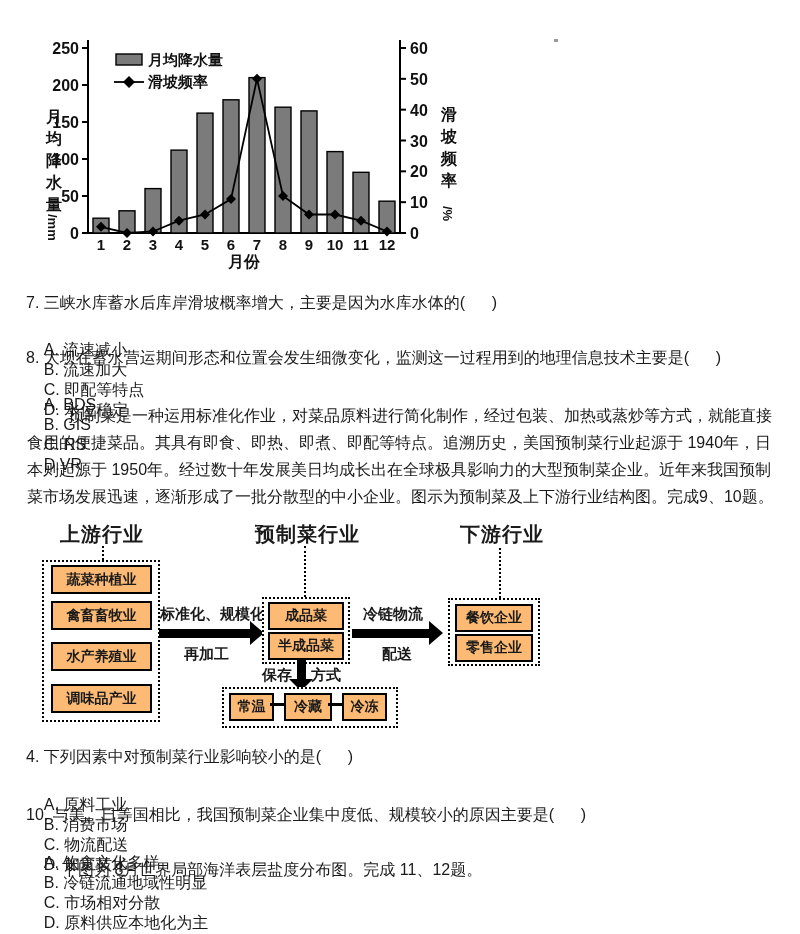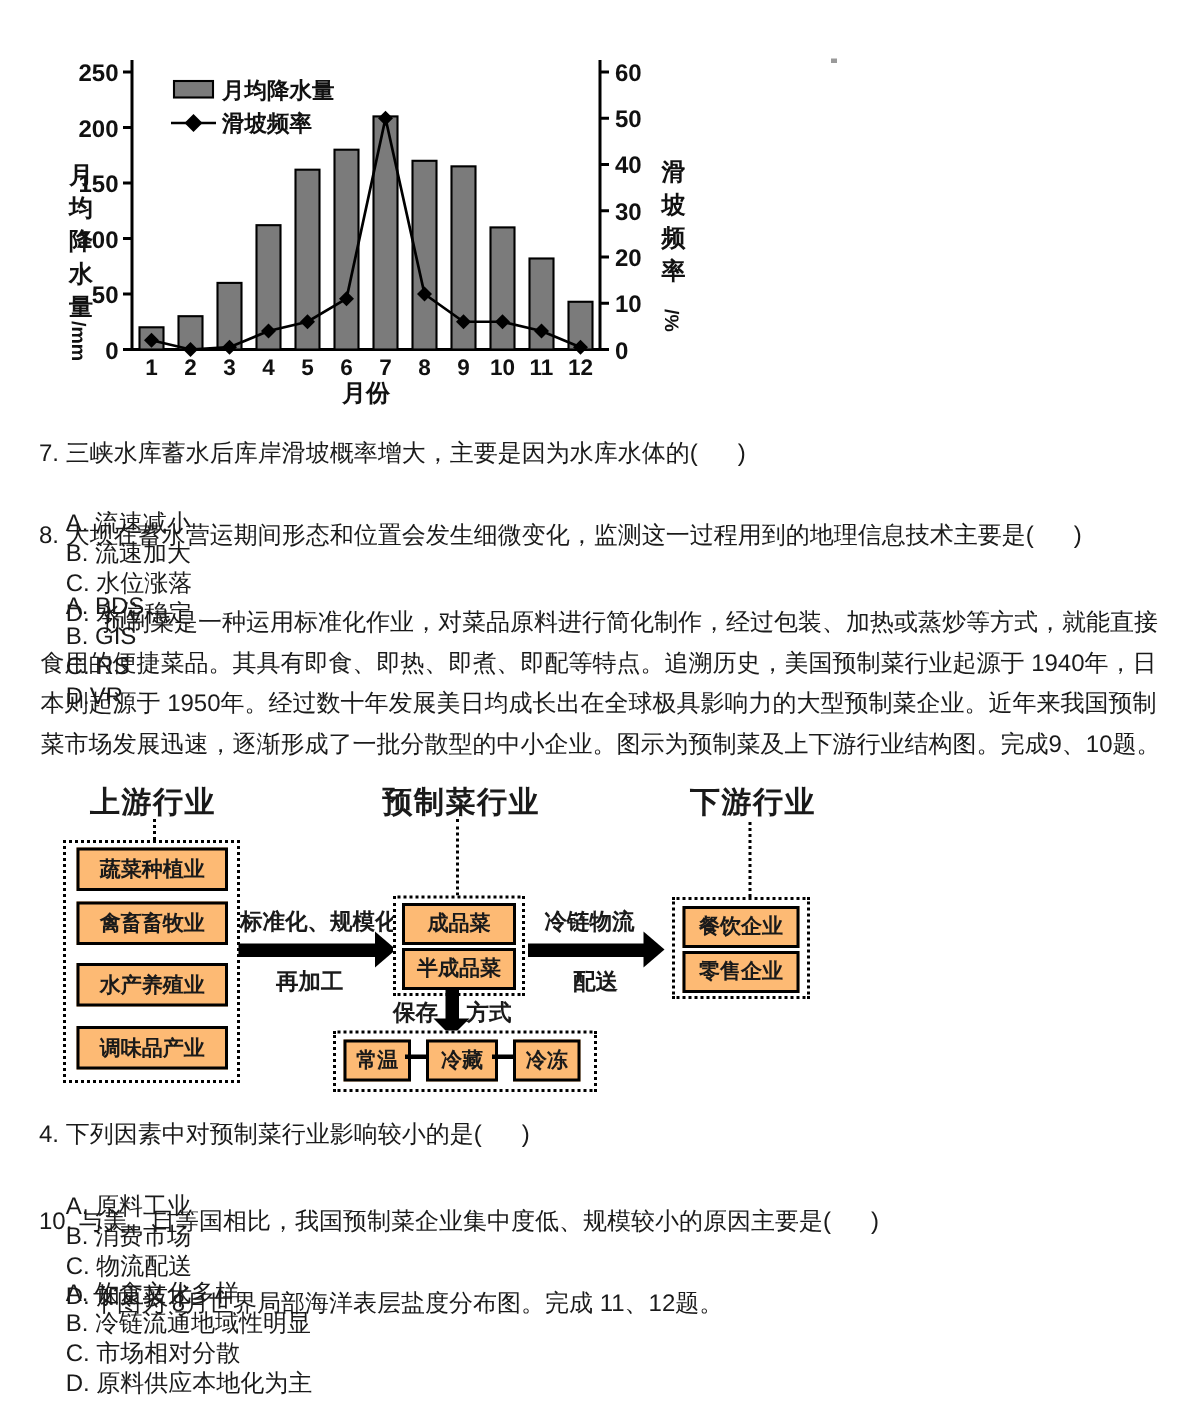--- a/index.html
+++ b/index.html
@@ -122,21 +122,21 @@
         <text transform="translate(403,180) rotate(90)" class="atitle-s">/%</text>
         <text x="204" y="241" text-anchor="middle" class="atitle">月份</text>
       </svg>
   </div>
   <div class="speck"></div>
 
   <div class="line" style="left:26px;top:293px">7. 三峡水库蓄水后库岸滑坡概率增大，主要是因为水库水体的(      )</div>
   <div class="line opts" style="left:26px;top:320px">
     <span>A. 流速减小</span>
     <span>B. 流速加大</span>
-    <span>C. 水位涨落</span>
+    <span>C. 即配等特点</span>
     <span>D. 水位稳定</span>
   </div>
 
   <div class="line" style="left:26px;top:348px">8. 大坝在蓄水营运期间形态和位置会发生细微变化，监测这一过程用到的地理信息技术主要是(      )</div>
   <div class="line opts" style="left:26px;top:375px">
     <span>A. BDS</span>
     <span>B. GIS</span>
     <span>C. RS</span>
     <span>D.VR</span>
   </div>

